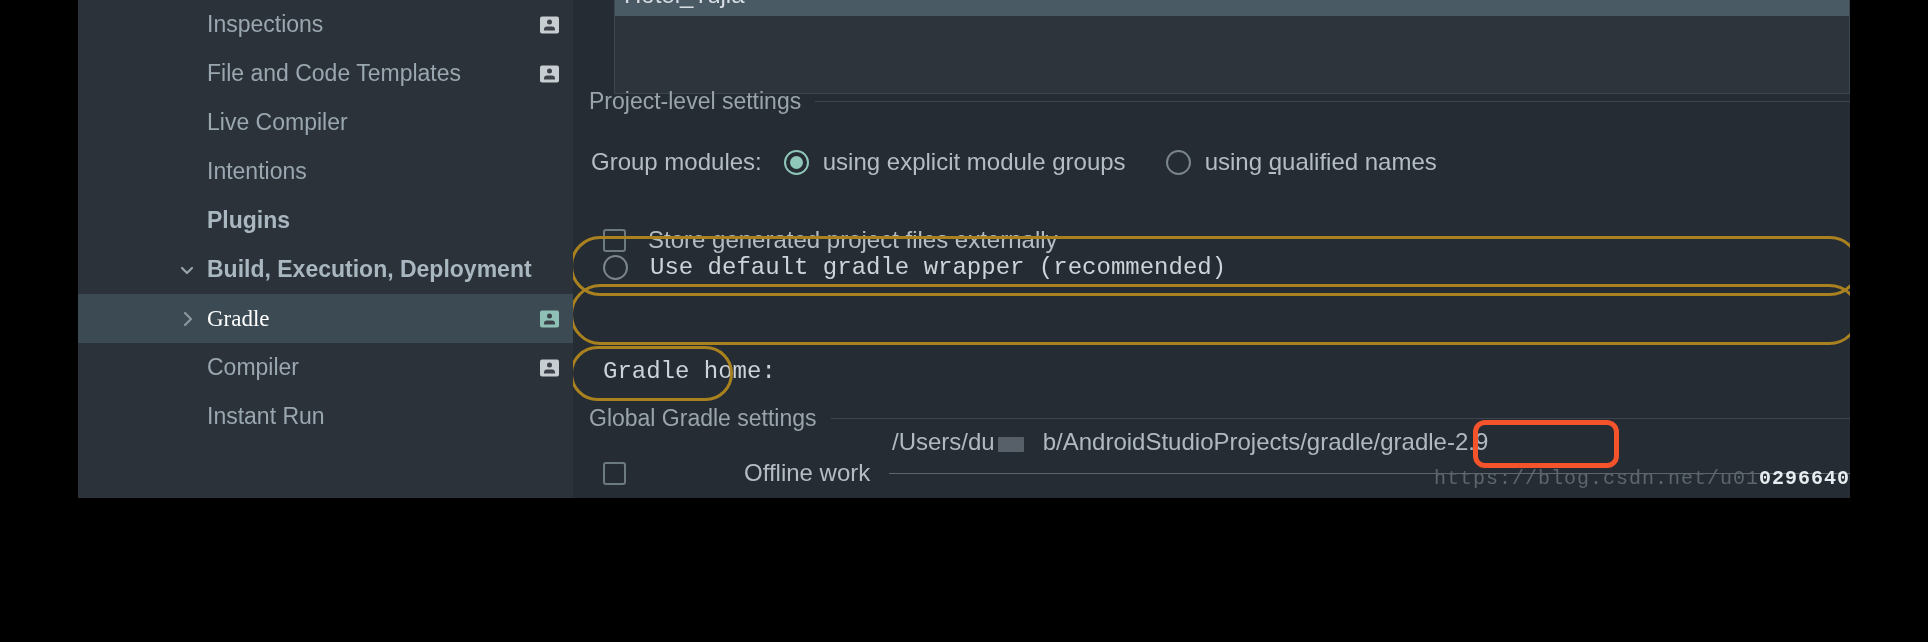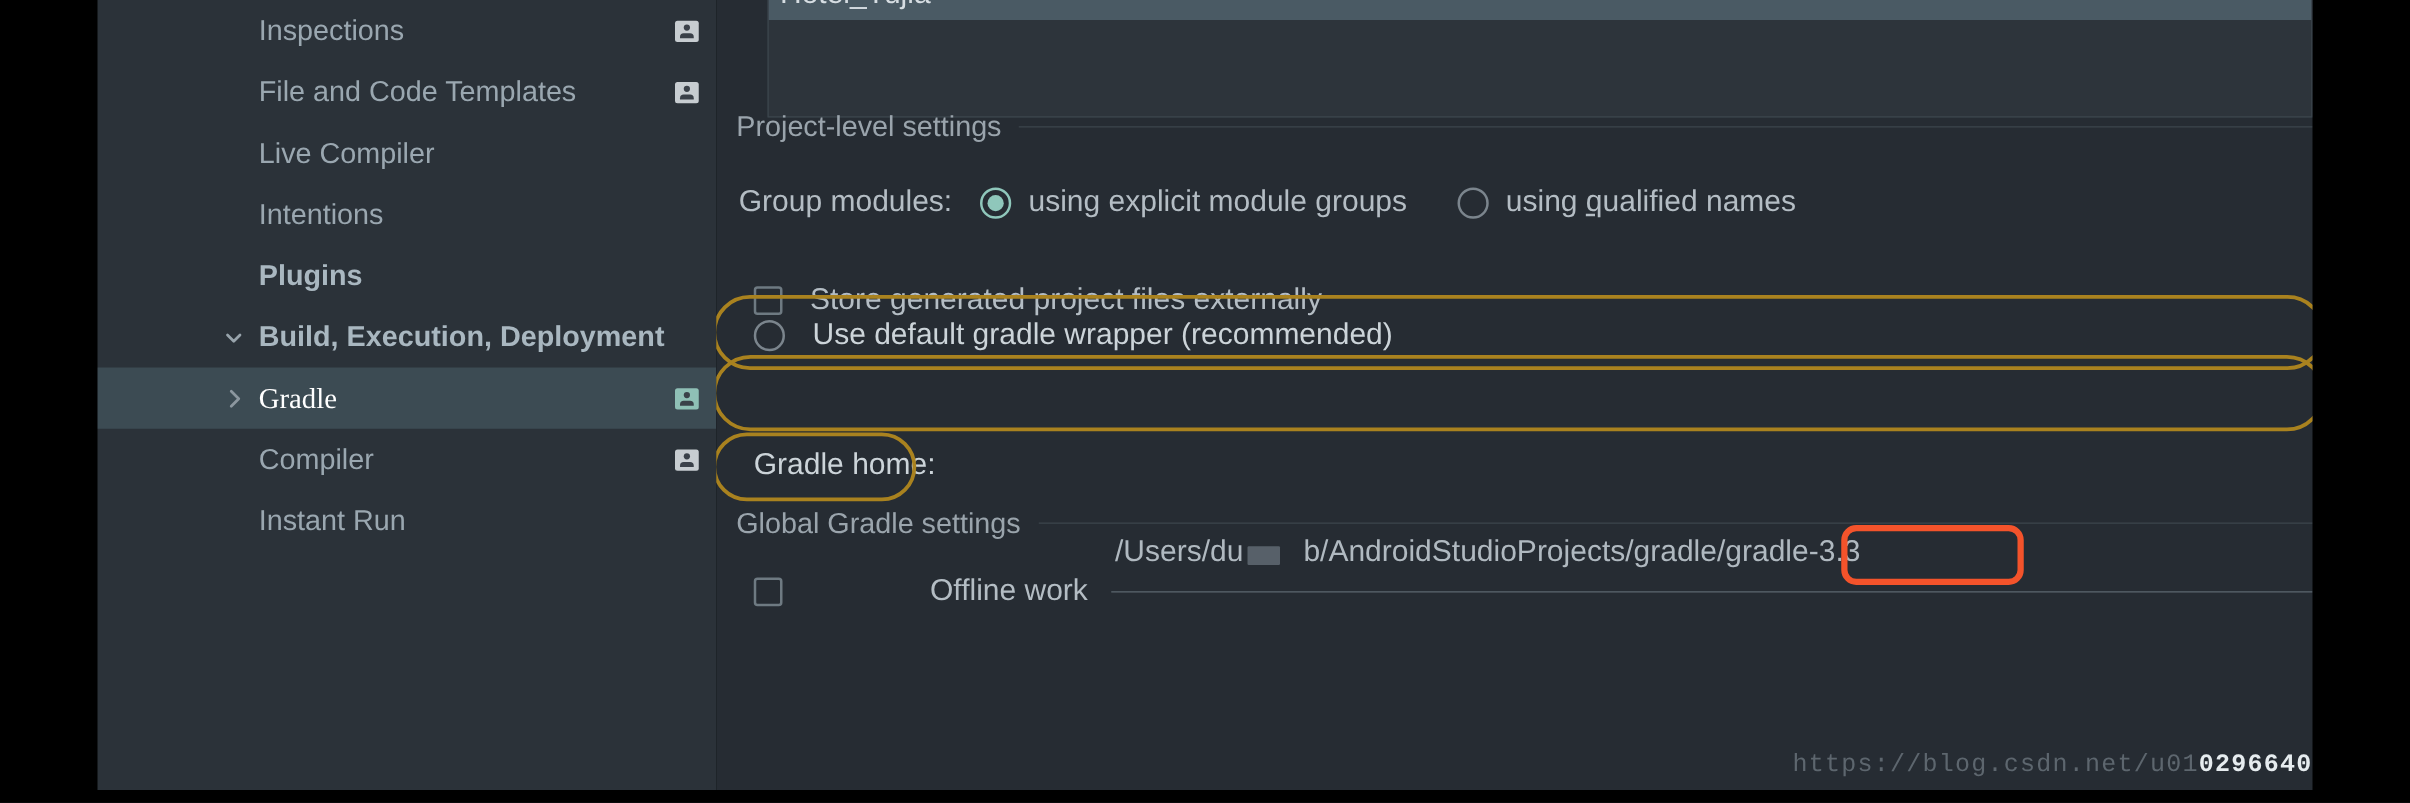--- a/index.html
+++ b/index.html
@@ -8,21 +8,21 @@
     background: #000000;
     width: 1928px;
     height: 642px;
     overflow: hidden;
     font-family: "Liberation Sans", sans-serif;
   }
 
   #screen {
     position: relative;
     width: 1928px;
-    height: 632px;
+    height: 498px;
     background: #000000;
     overflow: hidden;
   }
 
   
   #sidebar {
     position: absolute;
     left: 78px;
     top: 0;
     width: 495px;
@@ -198,21 +198,21 @@
   }
   .row-flex .gap-s { width: 14px; flex: none; }
   .row-flex .gap-m { width: 22px; flex: none; }
   .row-flex .gap-l { width: 40px; flex: none; }
 
   .opt-text {
     color: #b4bdc4;
     font-size: 24px;
     white-space: nowrap;
   }
-  .opt-text.bright { color: #ccd4d9; }
+  .opt-text.bright { color: #ccd4d9; font-family: Liberation Mono, monospace; }
   .mnem { text-decoration: underline; }
 
   
   #path-field {
     position: absolute;
     left: 316px;
     top: 426px;
     width: 961px;
     height: 48px;
   }
@@ -384,21 +384,21 @@
       <span class="gap-m"></span>
       <span class="opt-text bright">Use default gradle wrapper (recommended)</span>
     </div>
 
 
     <div class="row-flex" style="left:30px;top:358px;">
       <span class="opt-text bright">Gradle home:</span>
     </div>
 
     <div id="path-field">
-      <span class="val"><span>/Users/du</span><span class="redact">xxxx</span><span>b/AndroidStudioProjects/gradle/</span><span>gradle-3.3</span></span>
+      <span class="val"><span>/Users/du</span><span class="redact">xxxx</span><span>b/AndroidStudioProjects/gradle/</span><span>gradle-2.9</span></span>
       <span class="underline"></span>
     </div>
 
     <div class="section-head" style="top:405px;">
       <span class="txt">Global Gradle settings</span>
       <span class="rule"></span>
     </div>
 
     <div class="row-flex" style="left:30px;top:459px;gap:48px;">
       <span class="checkbox"></span>

